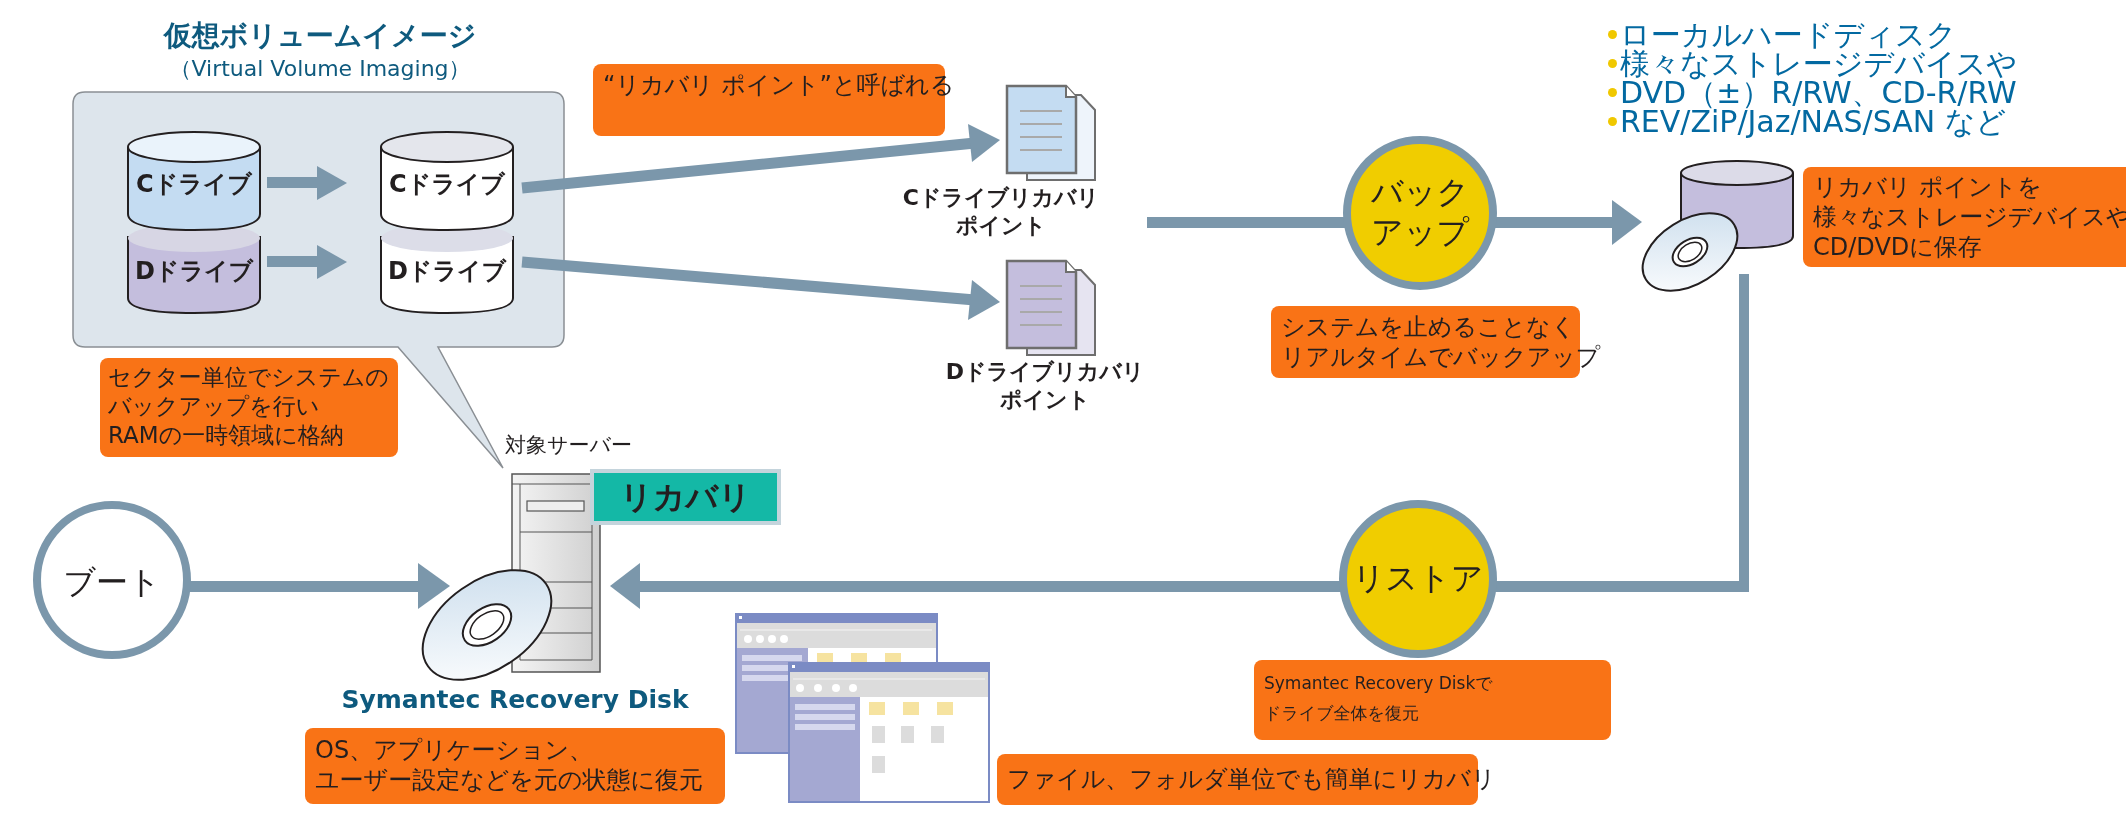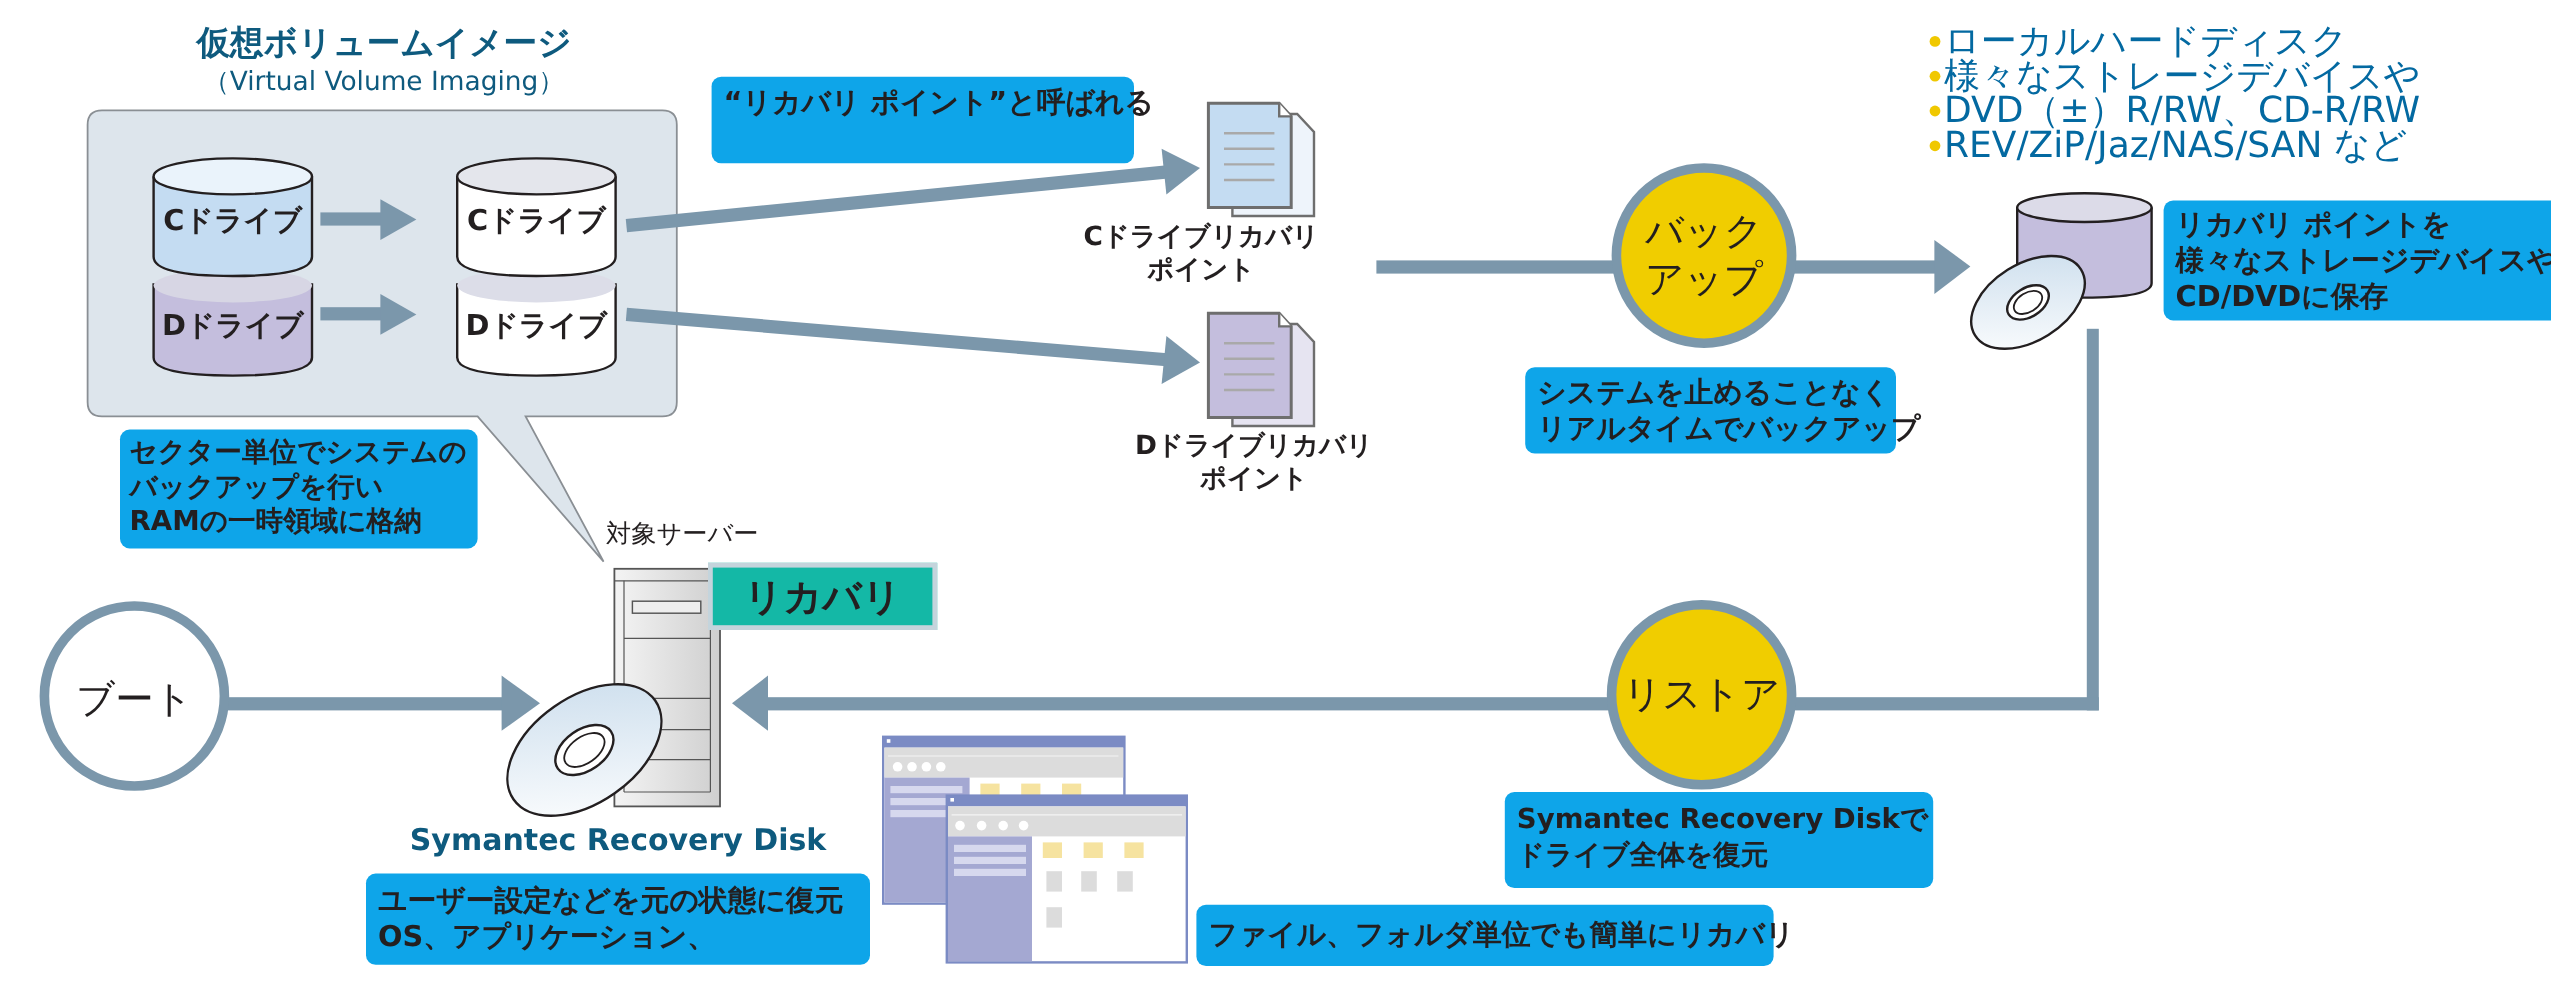--- a/index.html
+++ b/index.html
@@ -1,20 +1,20 @@
 <!DOCTYPE html>
 <html><head>
 <meta charset="utf-8">
 <style>
   html, body { margin: 0; padding: 0; background: #ffffff; }
   body { width: 2126px; height: 828px; position: relative; overflow: hidden;
          font-family: "DejaVu Sans", "Liberation Sans", sans-serif; color: #231f20; }
   #canvas { position: absolute; left: 0; top: 0; }
-  .note { position: absolute; background: #0ea5e9; border-radius: 8px; box-sizing: border-box;
-          font-weight: bold; font-size: 25px; line-height: 32px; color: #231f20; padding: 6px 10px; white-space: nowrap; }
+  .note { position: absolute; background: #f97316; border-radius: 8px; box-sizing: border-box;
+          font-weight: normal; font-size: 25px; line-height: 32px; color: #231f20; padding: 6px 10px; white-space: nowrap; }
   .note div { white-space: nowrap; }
   .title { position: absolute; color: #0e5a7e; font-weight: bold; text-align: center; white-space: nowrap; }
   .lbl { position: absolute; font-weight: bold; text-align: center; white-space: nowrap; color: #231f20; }
   .circle-label { position: absolute; font-weight: normal; text-align: center; white-space: nowrap; color: #231f20; }
   .list { position: absolute; left: 1608px; top: 20px; font-size: 30px; line-height: 29px; color: #0369a1; }
   .list .item { display: flex; align-items: center; white-space: nowrap; }
   .bullet { display: inline-block; width: 9px; height: 9px; border-radius: 50%; background: #f0c800; margin-right: 3px; }
   .badge { position: absolute; left: 590px; top: 469px; width: 191px; height: 56px; box-sizing: border-box;
            background: #14b8a6; border: 4px solid #c4d4dc; font-weight: bold; font-size: 32px;
            line-height: 48px; text-align: center; color: #231f20; }
@@ -263,29 +263,29 @@
     </div>
 </div>
 
 <div class="note" style="left:1803px; top:167px; width:323px; height:100px; font-size:24px; line-height:30px; padding:5px 10px; border-radius:8px 0 0 8px;">
   <div>リカバリ ポイントを</div>
   <div>様々なストレージデバイスや</div>
   <div>CD/DVDに保存</div>
 </div>
 
 <div class="circle-label" style="left:1343px; top:558px; width:150px; font-size:32px; line-height:40px;">リストア</div>
-<div class="note" style="left:1254px; top:660px; width:357px; height:80px; font-size:23px; line-height:30px; padding:8px 10px;">
+<div class="note" style="left:1254px; top:660px; width:357px; height:80px; font-size:17px; line-height:30px; padding:8px 10px;">
   <div>Symantec Recovery Diskで</div>
   <div>ドライブ全体を復元</div>
 </div>
 
 <div class="circle-label" style="left:52px; top:562px; width:120px; font-size:32px; line-height:40px;">ブート</div>
 
 <div class="lbl" style="left:505px; top:431px; width:160px; font-size:21px; line-height:28px; font-weight:normal; text-align:left;">対象サーバー</div>
 <div class="badge">リカバリ</div>
 
 <div class="title" style="left:330px; top:684px; width:370px; font-size:25px; line-height:32px;">Symantec Recovery Disk</div>
 <div class="note" style="left:305px; top:728px; width:420px; height:76px; font-size:24px; line-height:30px; padding:7px 10px;">
+  <div>OS、アプリケーション、</div>
   <div>ユーザー設定などを元の状態に復元</div>
-  <div>OS、アプリケーション、</div>
 </div>
 
 <div class="note" style="left:997px; top:754px; width:481px; height:51px; font-size:24px; line-height:39px; padding:6px 10px;">ファイル、フォルダ単位でも簡単にリカバリ</div>
 
 </body></html>

